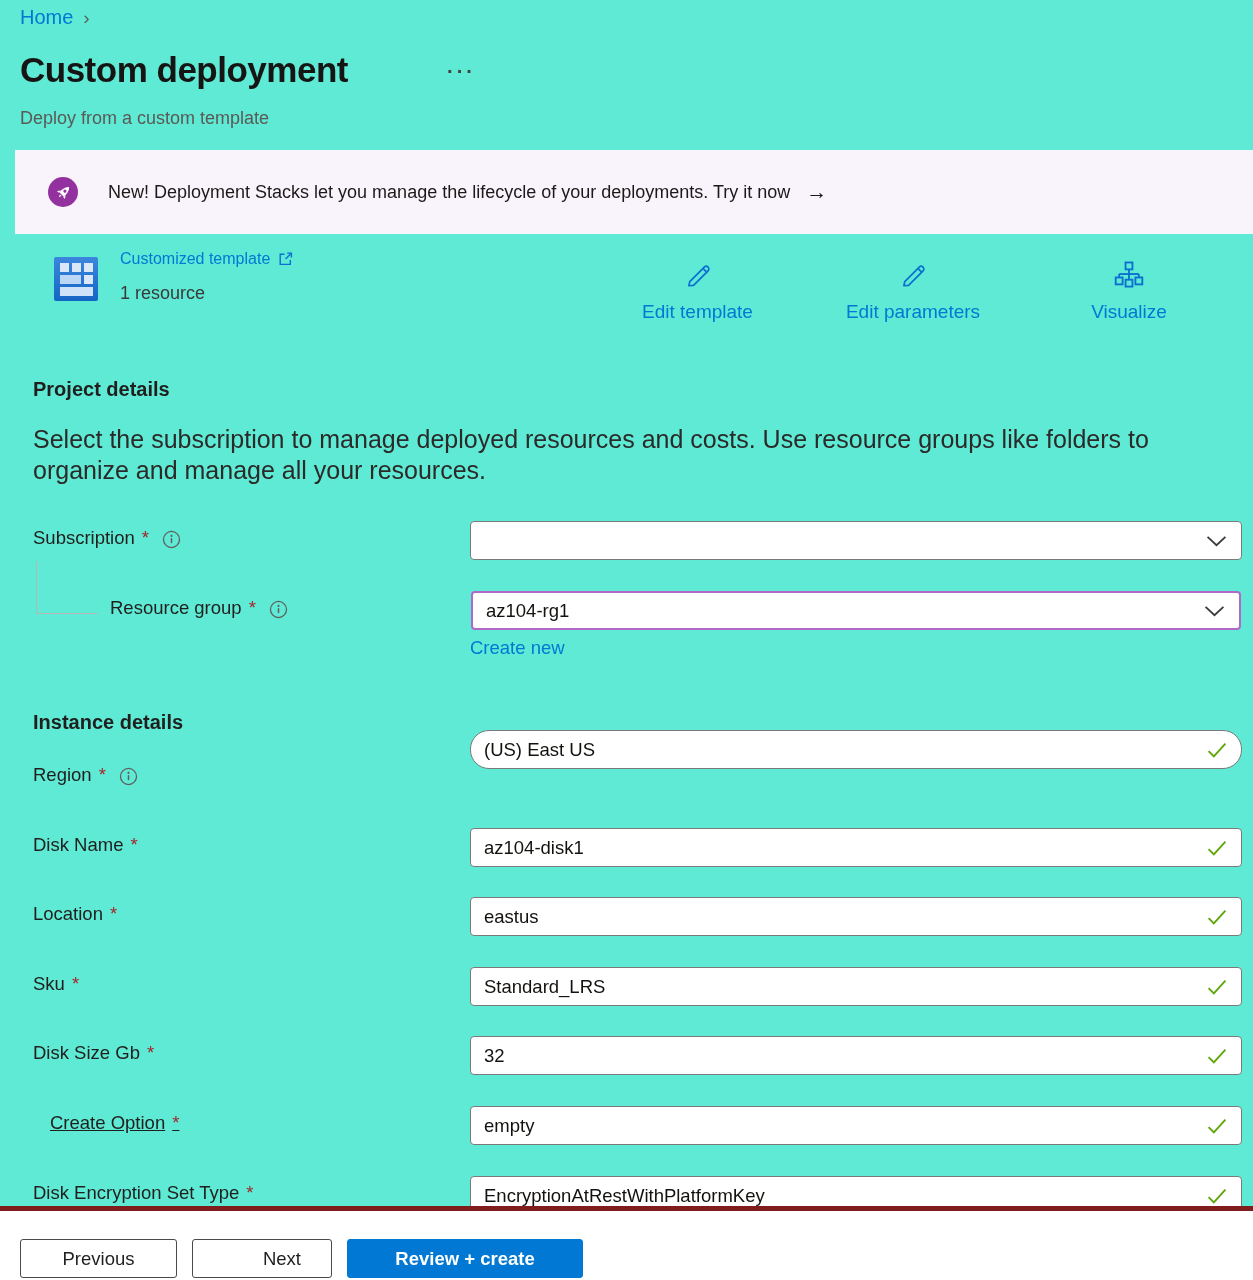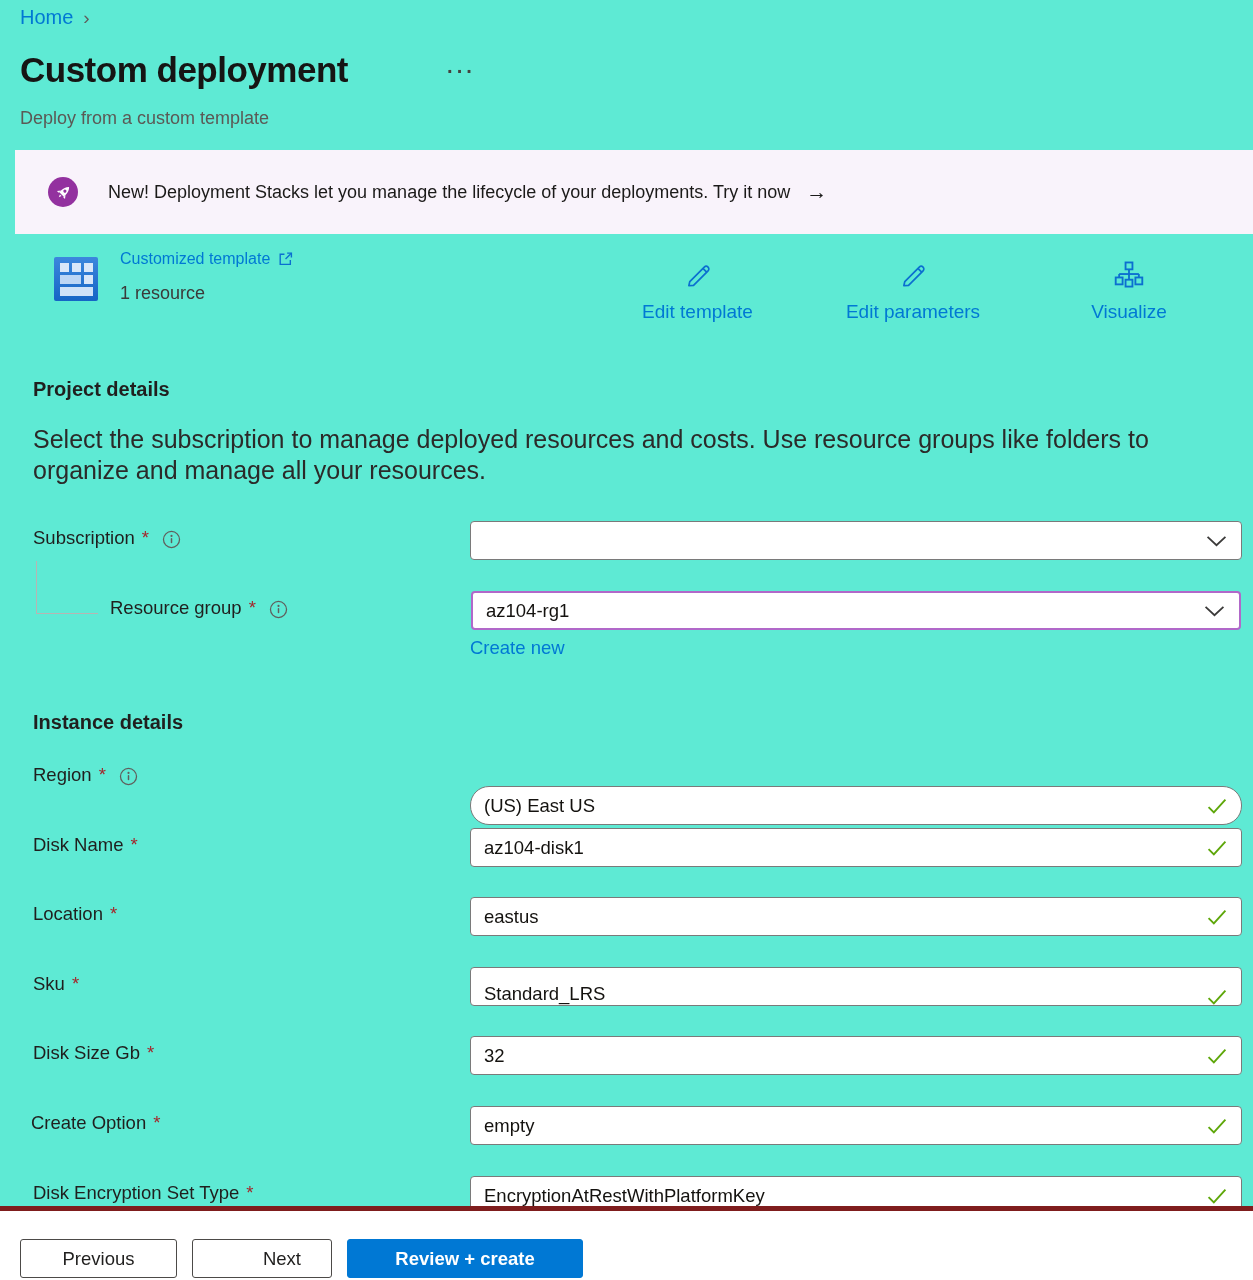--- a/index.html
+++ b/index.html
@@ -190,21 +190,21 @@
 
   <div class="form-label" style="left:33px; top:764px;">
     <span>Region</span>
     <span class="req">*</span>
     <svg class="info-ic" width="19" height="19" viewBox="0 0 18 18">
       <circle cx="9" cy="9" r="7.6" fill="none" stroke="#605e5c" stroke-width="1.2"></circle>
       <circle cx="9" cy="5.6" r="1" fill="#605e5c"></circle>
       <rect x="8.3" y="7.6" width="1.4" height="5" rx="0.7" fill="#605e5c"></rect>
     </svg>
   </div>
-  <div class="field" style="top:786px;border-radius:19px;">
+  <div class="field" style="top:730px;border-radius:19px;">
     <span class="val">(US) East US</span>
     <span class="tail">
       <svg width="20" height="16" viewBox="0 0 19 15" fill="none" stroke="#5ea70a" stroke-width="1.8">
           <polyline points="1.5,8.5 6.5,13.5 17.5,1.5"></polyline>
         </svg>
     </span>
   </div>
 
   <div class="form-label" style="left:33px; top:834px;">
     <span>Disk Name</span>
@@ -229,21 +229,21 @@
       <svg width="20" height="16" viewBox="0 0 19 15" fill="none" stroke="#5ea70a" stroke-width="1.8">
           <polyline points="1.5,8.5 6.5,13.5 17.5,1.5"></polyline>
         </svg>
     </span>
   </div>
 
   <div class="form-label" style="left:33px; top:973px;">
     <span>Sku</span>
     <span class="req">*</span>
   </div>
-  <div class="field" style="top:967px;align-items:flex-end;">
+  <div class="field" style="top:967px;">
     <span class="val">Standard_LRS</span>
     <span class="tail">
       <svg width="20" height="16" viewBox="0 0 19 15" fill="none" stroke="#5ea70a" stroke-width="1.8">
           <polyline points="1.5,8.5 6.5,13.5 17.5,1.5"></polyline>
         </svg>
     </span>
   </div>
 
   <div class="form-label" style="left:33px; top:1042px;">
     <span>Disk Size Gb</span>
@@ -251,21 +251,21 @@
   </div>
   <div class="field" style="top:1036px;">
     <span class="val">32</span>
     <span class="tail">
       <svg width="20" height="16" viewBox="0 0 19 15" fill="none" stroke="#5ea70a" stroke-width="1.8">
           <polyline points="1.5,8.5 6.5,13.5 17.5,1.5"></polyline>
         </svg>
     </span>
   </div>
 
-  <div class="form-label" style="left:31px; top:1112px;">
+  <div class="form-label" style="left:50px; top:1112px;text-decoration:underline;">
     <span>Create Option</span>
     <span class="req">*</span>
   </div>
   <div class="field" style="top:1106px;">
     <span class="val">empty</span>
     <span class="tail">
       <svg width="20" height="16" viewBox="0 0 19 15" fill="none" stroke="#5ea70a" stroke-width="1.8">
           <polyline points="1.5,8.5 6.5,13.5 17.5,1.5"></polyline>
         </svg>
     </span>

